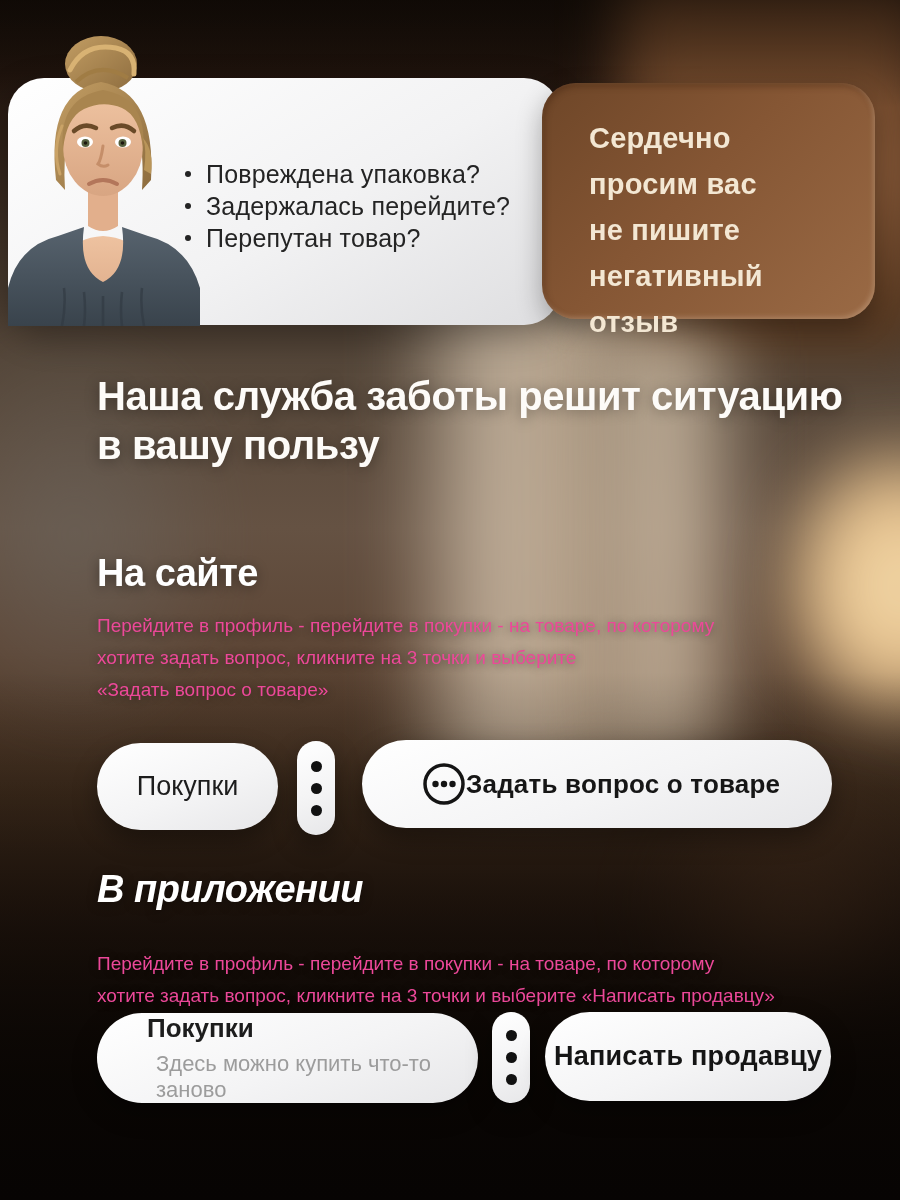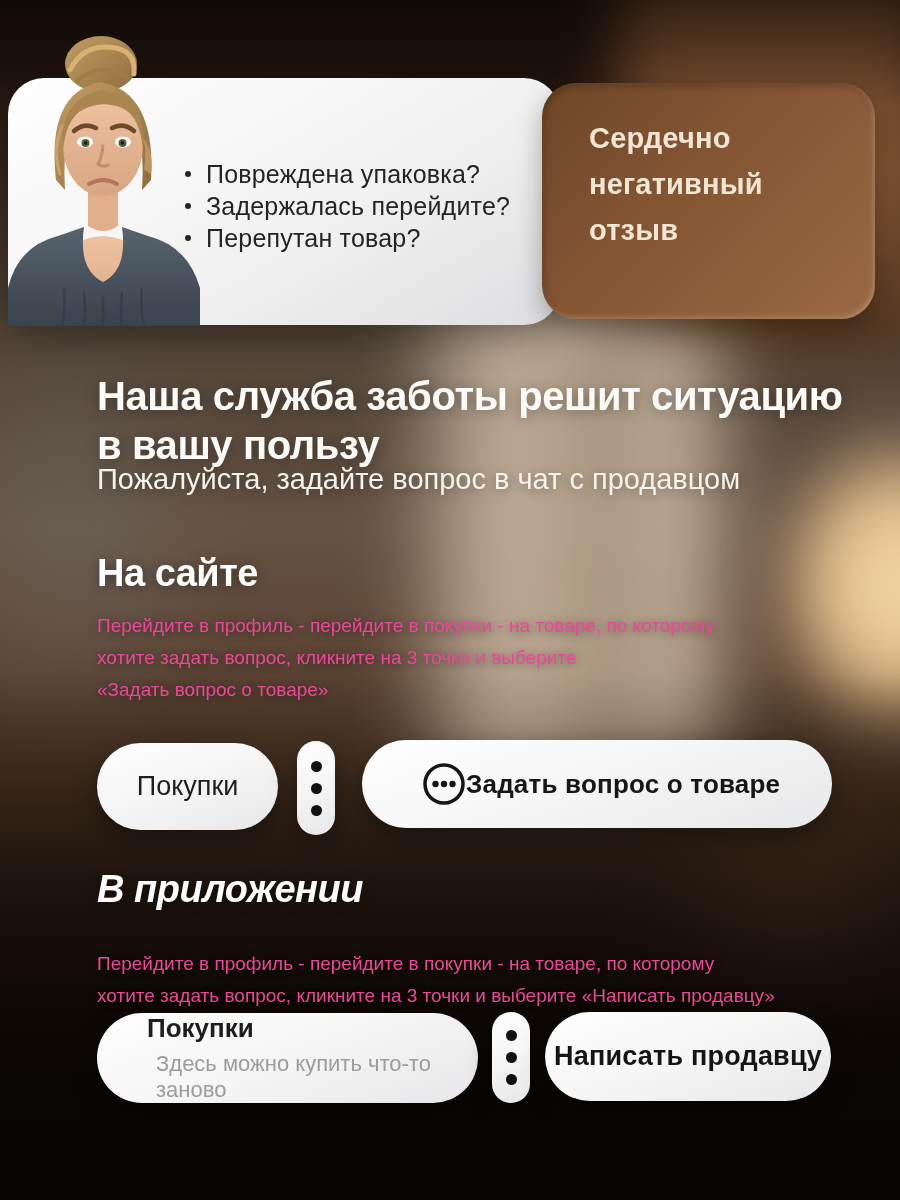--- a/index.html
+++ b/index.html
@@ -120,20 +120,22 @@
       </li>
       <li>
         <span class="bullet-dot"></span>
         <span>Перепутан товар?</span>
       </li>
     </ul>
   </div>
 
   <div class="plea-card">
     <div class="plea-line">Сердечно</div>
+    <div class="plea-line">просим вас</div>
+    <div class="plea-line">не пишите</div>
     <div class="plea-line">негативный</div>
     <div class="plea-line">отзыв</div>
   </div>
 
   <svg class="woman" viewBox="0 0 200 296" aria-hidden="true">
     <defs>
       <linearGradient id="hairg" x1="0" y1="0" x2="1" y2="1">
         <stop offset="0" stop-color="#c29d63"></stop>
           <stop offset="1" stop-color="#8d6c3e"></stop>
       </linearGradient>
@@ -167,21 +169,20 @@
     <circle cx="81.5" cy="113" r="1.8" fill="#1c180f"></circle>
       <circle cx="118.5" cy="113" r="1.8" fill="#1c180f"></circle>
     <path d="M99,116 Q97,130 94,134 Q99,138 104,135" stroke="#c58e69" stroke-width="3" fill="none" stroke-linecap="round"></path>
     <path d="M85,154 Q99,146 113,154" stroke="#b3765a" stroke-width="4" fill="none" stroke-linecap="round"></path>
   </svg>
 
   <div class="h1">
     <div>Наша служба заботы решит ситуацию</div>
     <div>в вашу пользу</div>
   </div>
-  <div class="subtitle">Пожалуйста, задайте вопрос в чат с продавцом</div>
 
   <div class="section-h sh-site">На сайте</div>
   <div class="body-text bt-site">
     <div>Перейдите в профиль - перейдите в покупки - на товаре, по которому</div>
     <div>хотите задать вопрос, кликните на 3 точки и выберите</div>
     <div>«Задать вопрос о товаре»</div>
   </div>
 
   <div class="pill pill-purchases1">
     <span>Покупки</span>

